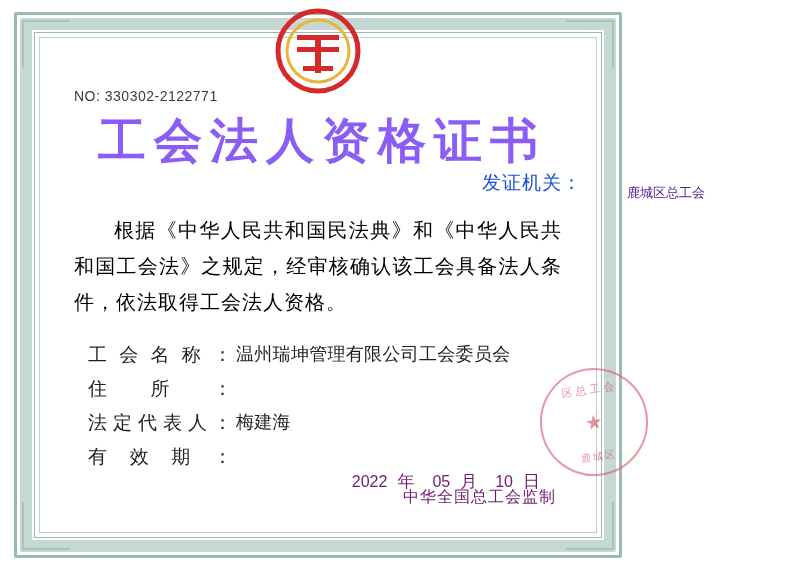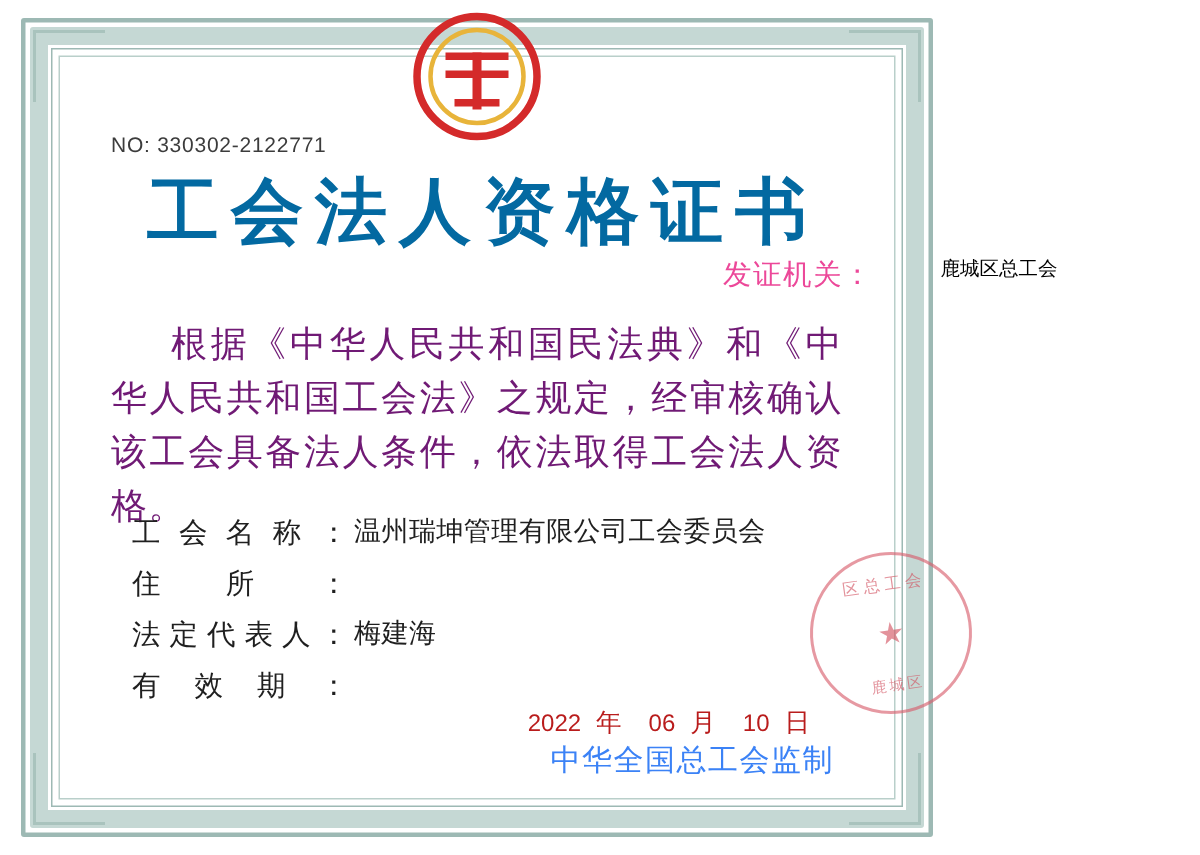--- a/index.html
+++ b/index.html
@@ -110,21 +110,21 @@
   }
   .title {
     position: absolute;
     left: 0;
     right: 0;
     top: 57px;
     text-align: center;
     font-size: 48px;
     font-weight: bold;
     letter-spacing: 8px;
-    color: #0369a1;
+    color: #8b5cf6;
     font-family: "DejaVu Sans", sans-serif;
     text-indent: 8px;
   }
   .credit-row {
     position: absolute;
     right: 22px;
     top: 122px;
     text-align: right;
     font-size: 14px;
     color: #2e2e2e;
@@ -139,23 +139,23 @@
     font-size: 14px;
     letter-spacing: 0.5px;
     font-family: "Liberation Sans", sans-serif;
   }
 
   .paragraph {
     position: absolute;
     left: 22px;
     right: 22px;
     top: 160px;
-    font-size: 24px;
+    font-size: 20px;
     line-height: 36px;
-    color: #701a75;
+    color: #000000;
     text-align: justify;
     text-indent: 40px;
     letter-spacing: 1px;
   }
 
   .fields {
     position: absolute;
     left: 36px;
     right: 22px;
     top: 282px;
@@ -186,30 +186,30 @@
   }
 
   .issuer-block {
     position: absolute;
     left: 430px;
     top: 118px;
     width: 300px;
   }
   .issuer-label {
     font-size: 19px;
-    color: #ec4899;
+    color: #1d4ed8;
     letter-spacing: 1px;
     text-align: right;
   }
   .issuer-name {
     position: absolute;
     left: 145px;
-    top: 0;
+    top: 14px;
     font-size: 13px;
-    color: #000000;
+    color: #4c1d95;
     font-family: "Liberation Sans", sans-serif;
   }
 
   
   .seal {
     position: absolute;
     left: 540px;
     top: 368px;
     width: 104px;
     height: 104px;
@@ -255,38 +255,38 @@
     font-size: 10px;
     letter-spacing: 2px;
     color: #d2505f;
   }
 
   .date-line {
     position: absolute;
     right: 30px;
     top: 418px;
     font-size: 17px;
-    color: #b91c1c;
+    color: #701a75;
     letter-spacing: 0;
     display: flex;
     align-items: baseline;
     gap: 4px;
   }
   .date-line .num {
     font-family: "Liberation Sans", sans-serif;
     font-size: 16px;
   }
   .date-line .unit { font-size: 17px; padding: 0 14px 0 6px; }
 
   .footer {
     position: absolute;
     right: 28px;
-    bottom: 4px;
-    font-size: 20px;
-    color: #3b82f6;
+    bottom: 16px;
+    font-size: 16px;
+    color: #701a75;
     letter-spacing: 1px;
   }
 </style>
 </head>
 <body>
 
 <div id="certificate">
 
   <div class="border-band"></div>
   <div class="border-band-mask"></div>
@@ -368,21 +368,21 @@
     </div>
 
     <div class="issuer-block">
       <span class="issuer-label">发证机关：</span>
       <span class="issuer-name">鹿城区总工会</span>
     </div>
 
     <div class="date-line">
       <span class="num">2022</span>
       <span class="unit">年</span>
-      <span class="num">06</span>
+      <span class="num">05</span>
       <span class="unit">月</span>
       <span class="num">10</span>
       <span class="unit">日</span>
     </div>
 
     <div class="footer">中华全国总工会监制</div>
 
   </div>
 
   <div class="seal">

